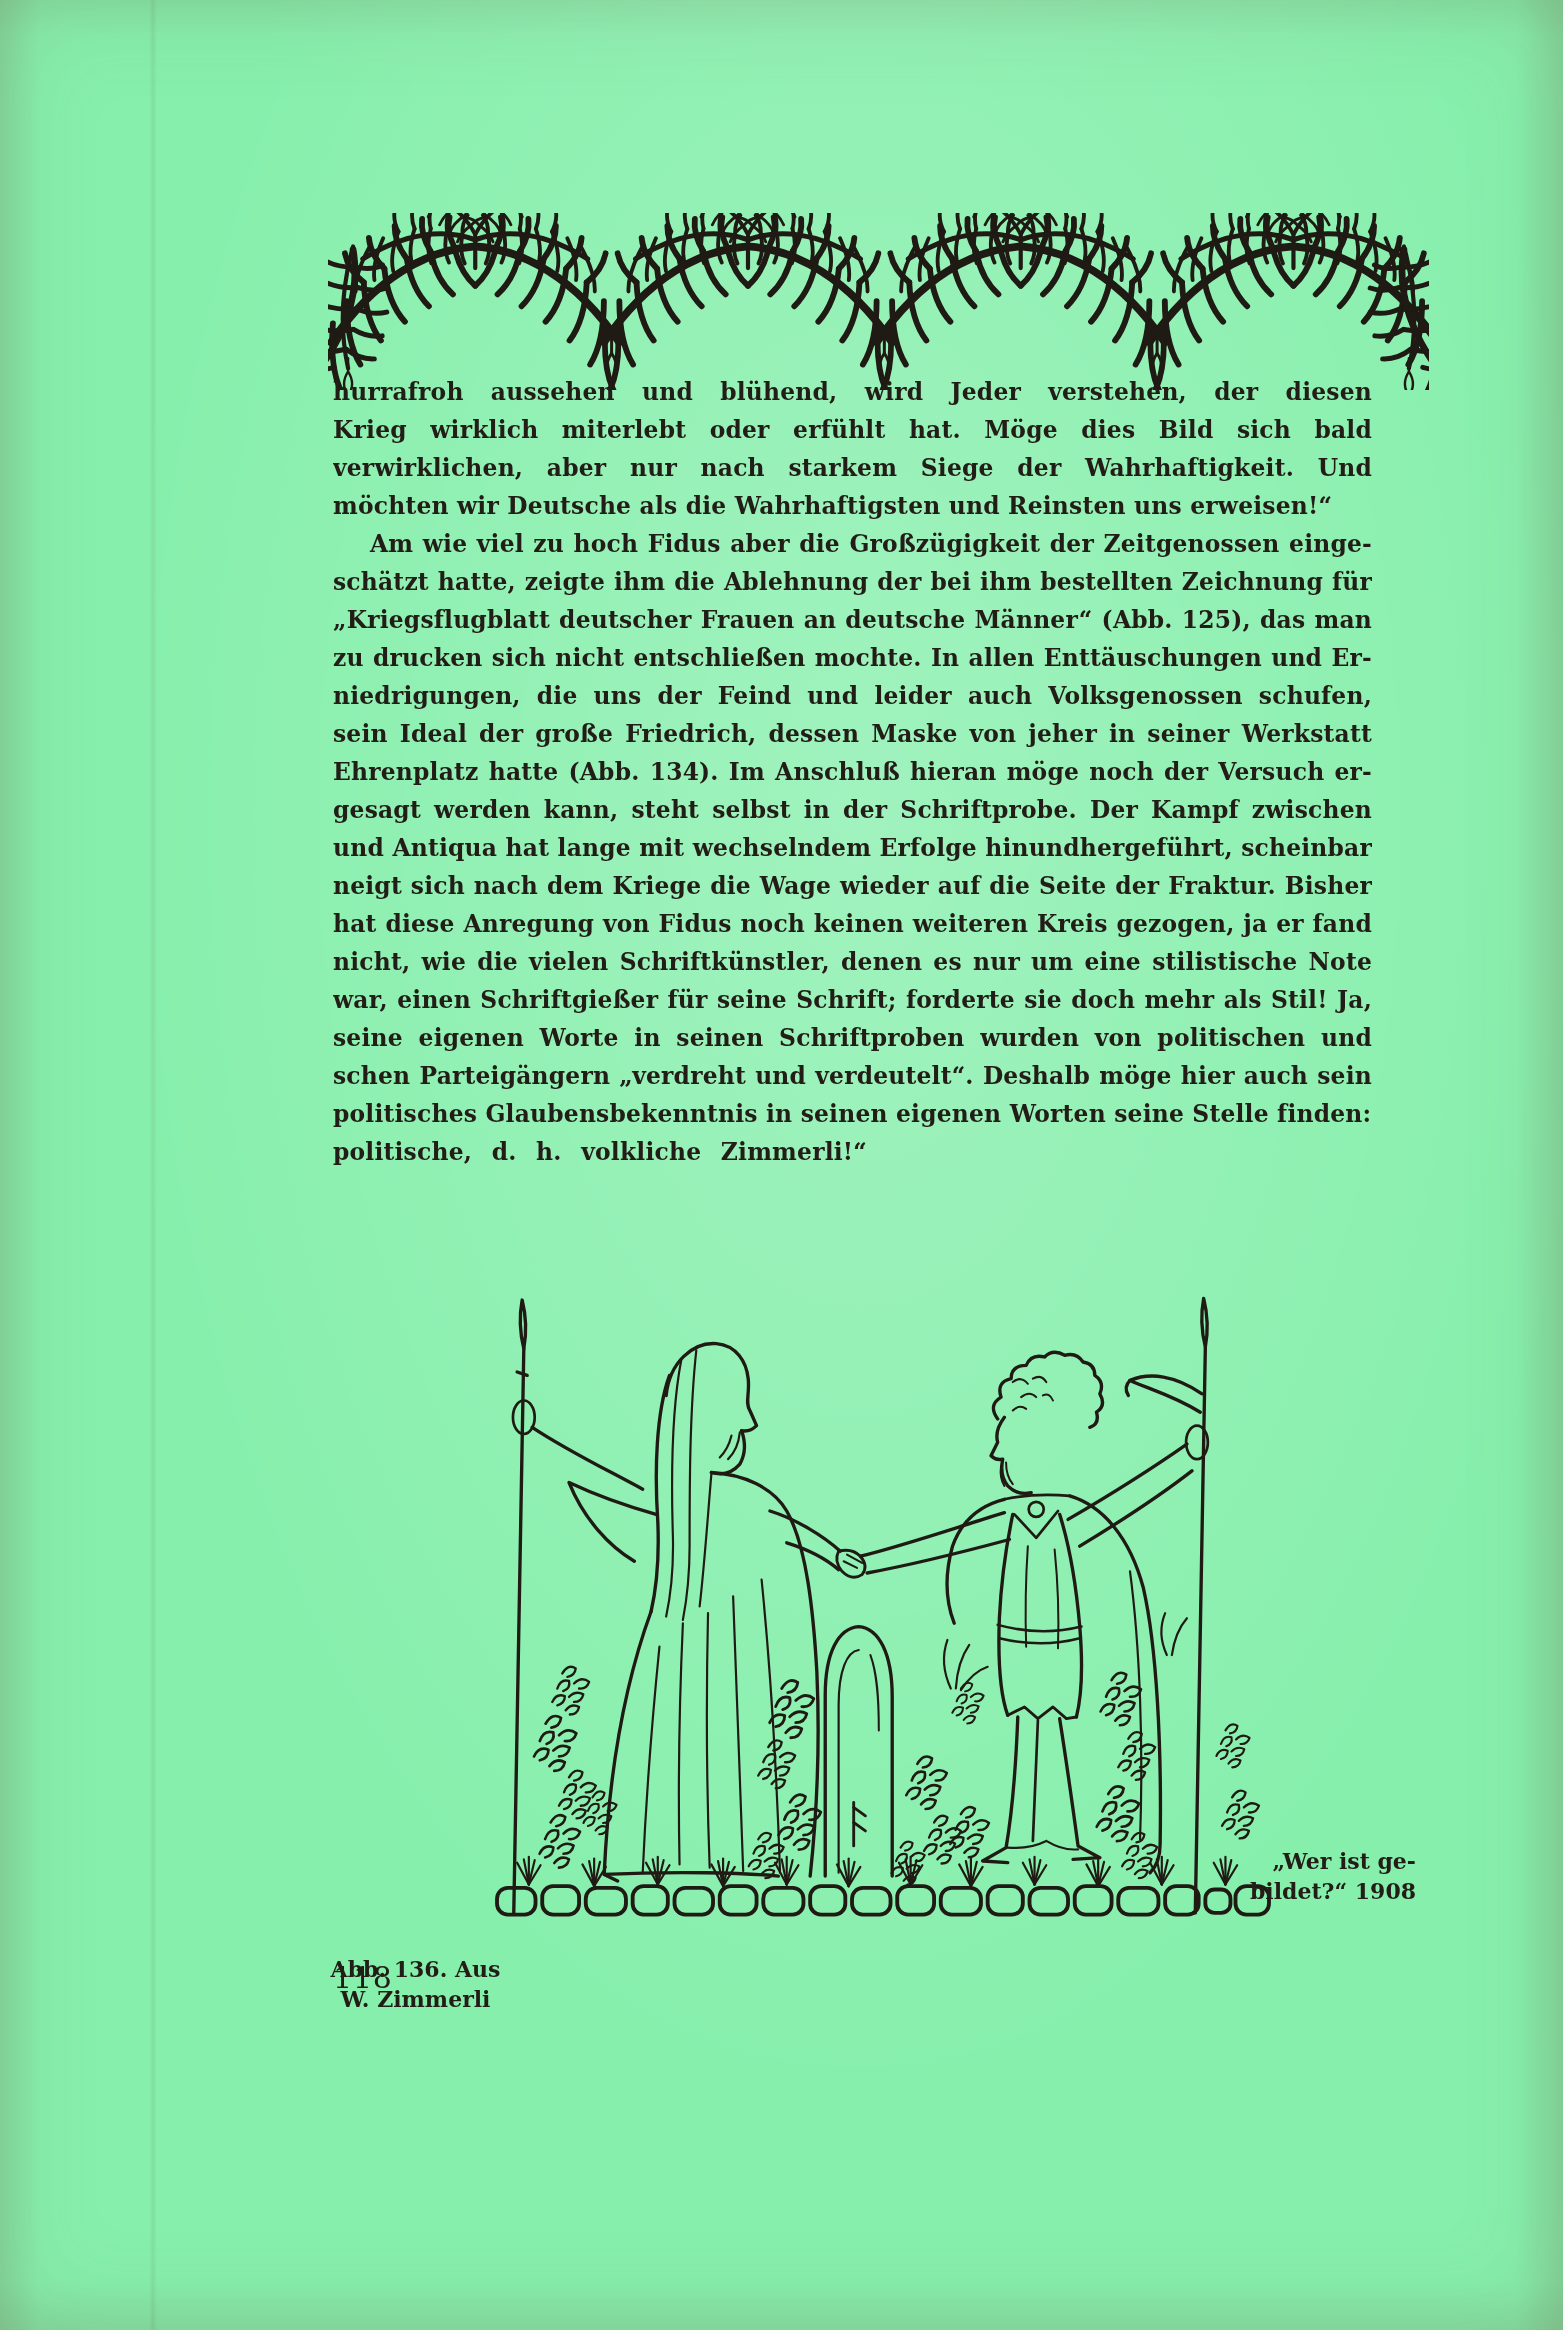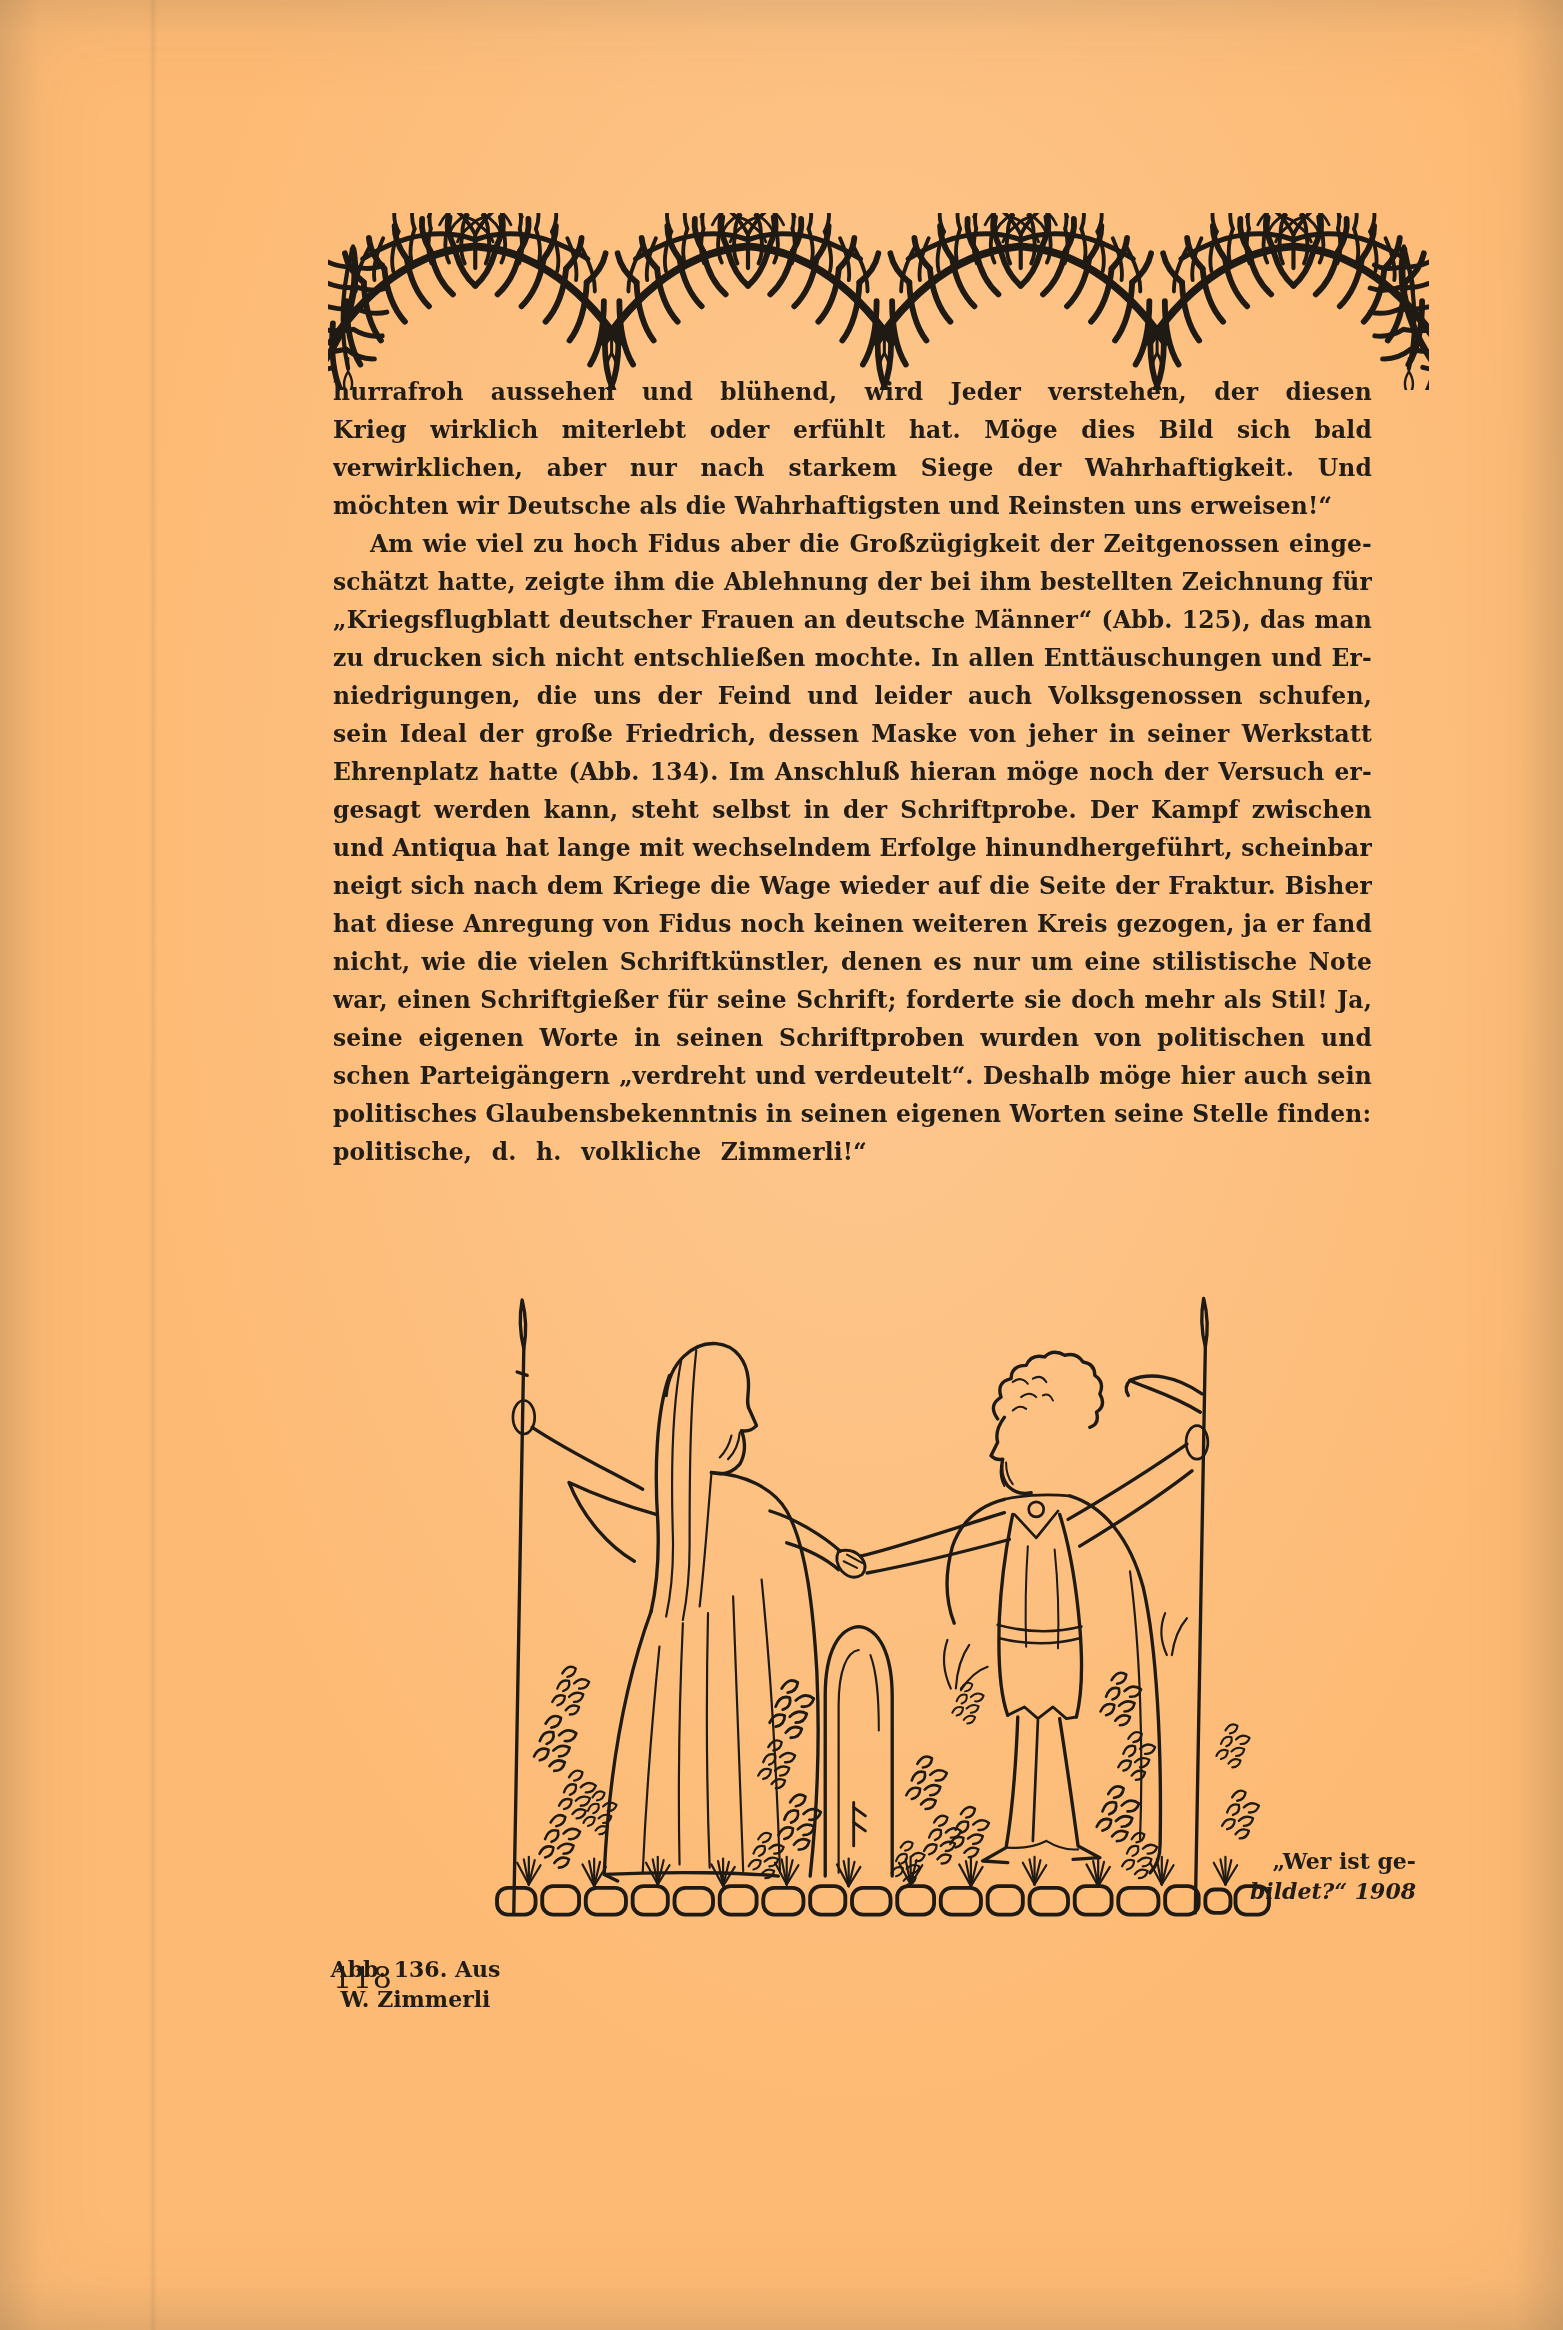--- a/index.html
+++ b/index.html
@@ -1,18 +1,18 @@
 <!DOCTYPE html>
 <html style="font-size:13.4px"><head>
 <meta charset="utf-8">
 <style>
   html,body{margin:0;padding:0;background:#8f8b82;}
   .page{
     position:relative;width:1563px;height:2330px;margin:0 auto;
-    background:#fdba74;
+    background:#86efac;
     font-family:"DejaVu Serif","Liberation Serif",serif;
     color:#221d16;overflow:hidden;
     box-shadow:inset 0 0 100px rgba(110,95,70,.18);
   }
   .page::before{
     content:"";position:absolute;inset:0;pointer-events:none;
     background:
       radial-gradient(ellipse at 55% 35%, rgba(255,255,255,.22), rgba(255,255,255,0) 62%),
       linear-gradient(90deg, rgba(110,95,70,.14) 0, rgba(110,95,70,0) 2.5%, rgba(110,95,70,0) 97%, rgba(110,95,70,.16) 100%),
       linear-gradient(0deg, rgba(110,95,70,.10) 0, rgba(110,95,70,0) 2%, rgba(110,95,70,0) 98.5%, rgba(110,95,70,.08) 100%);
@@ -26,21 +26,21 @@
     line-height:38px;height:38px;overflow:hidden;
     text-align:justify;text-align-last:justify;white-space:normal;
   }
   .jl{text-align-last:left;}
   .ind{text-indent:37px;}
   .spaced .ln{word-spacing:.48em;}
   .illustration{position:absolute;left:492px;top:1295px;width:782px;height:633px;}
   .cap{font-size:22px;font-weight:700;line-height:30px;position:absolute;}
   .cap-left{left:326px;top:1954px;width:179px;text-align:center;}
   .cap-right{left:1215px;top:1846px;width:201px;text-align:right;}
-  .cap-right .cap-l2{padding-left:10px;font-style:italic;}
+  .cap-right .cap-l2{padding-left:10px;}
   .pagenum{position:absolute;left:333px;top:1960px;font-size:30px;font-weight:400;letter-spacing:0.8px;}
   svg{stroke:#1f1a13;fill:none;stroke-linecap:round;stroke-linejoin:round;}
 </style>
 </head>
 <body>
 
 <div class="page">
   <div class="crease"></div>
 
   <svg class="ornament" viewBox="0 0 1316 212" preserveAspectRatio="none">

